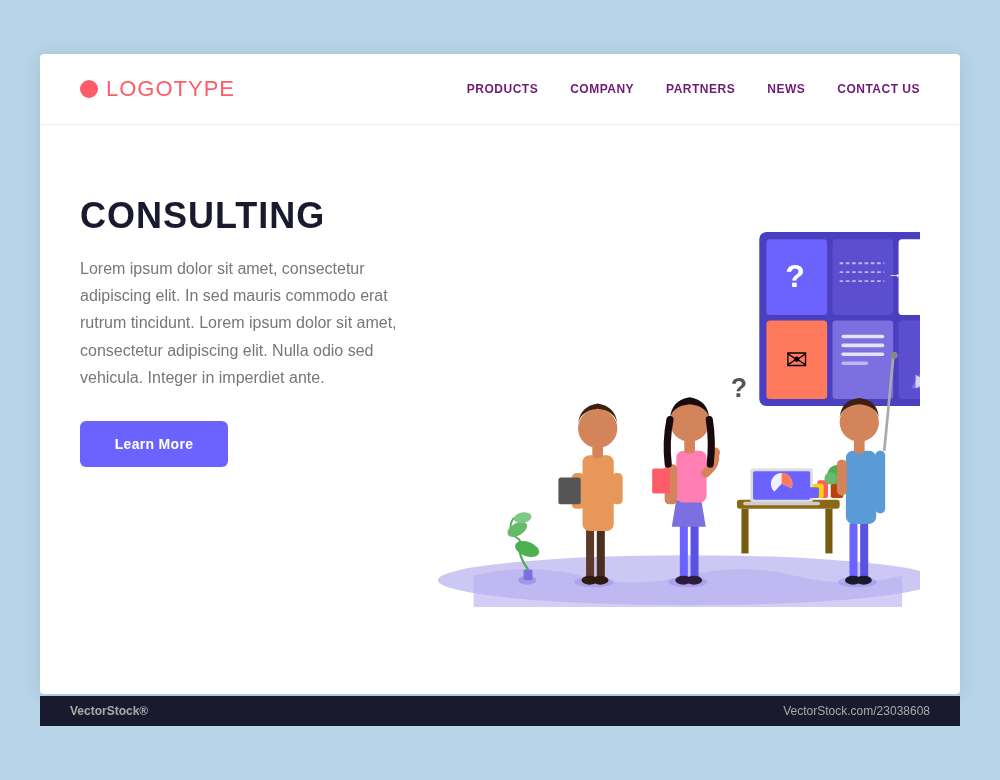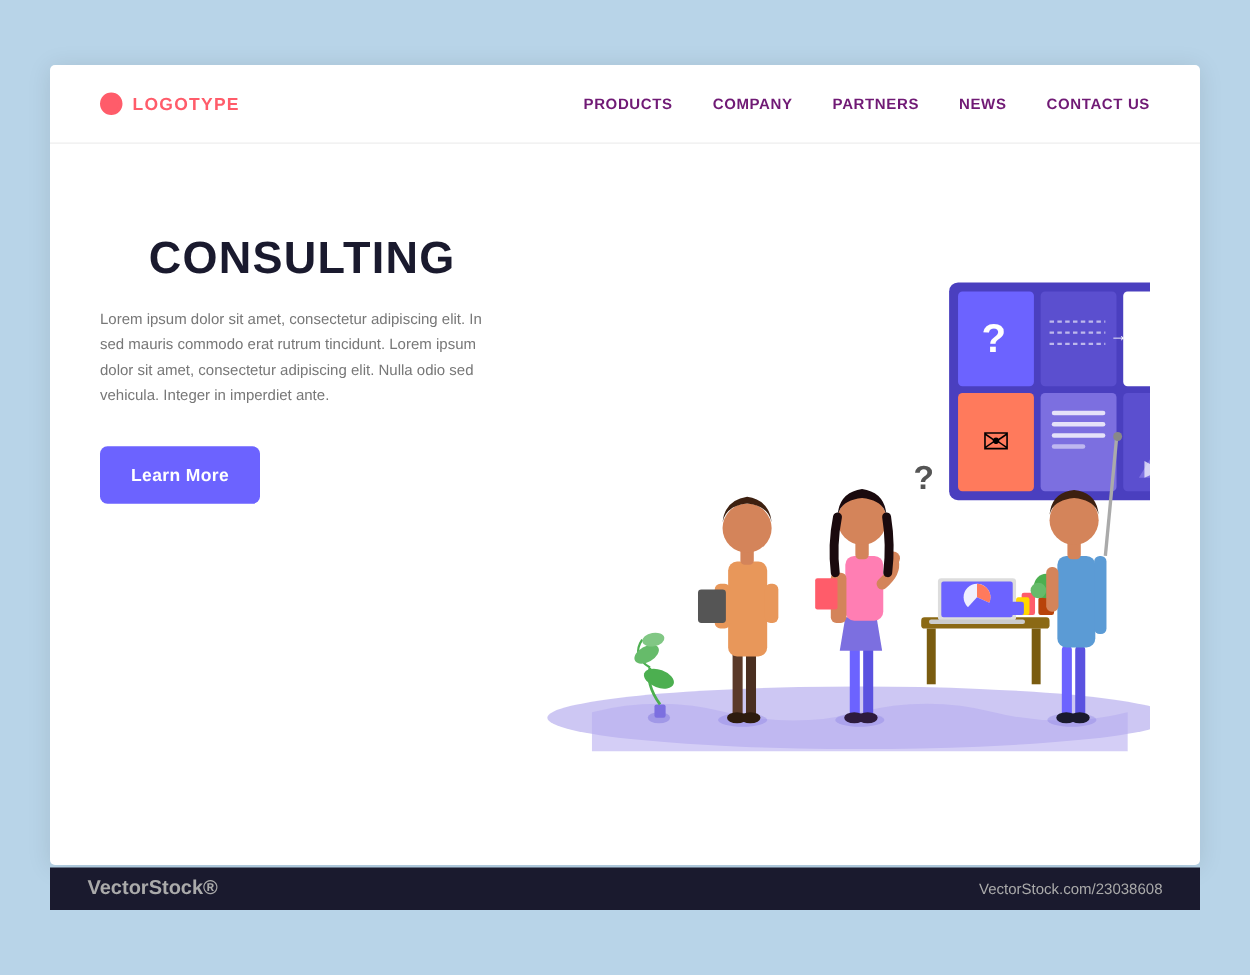--- a/index.html
+++ b/index.html
@@ -38,22 +38,22 @@
       gap: 8px;
     }
     .logo-circle {
       width: 18px;
       height: 18px;
       border-radius: 50%;
       background: #ff5c6a;
       border: 3px solid #ff5c6a;
     }
     .logo-text {
-      font-size: 14px;
-      font-weight: 700;
+      font-size: 22px;
+      font-weight: 400;
       color: #ff5c6a;
       letter-spacing: 1px;
       text-transform: uppercase;
     }
     .nav {
       display: flex;
       gap: 32px;
       align-items: center;
     }
     .nav-item {
@@ -80,30 +80,29 @@
       justify-content: flex-start;
       padding-top: 40px;
     }
     .consulting-title {
       font-size: 36px;
       font-weight: 900;
       color: #1a1a2e;
       text-transform: uppercase;
       letter-spacing: 1px;
       margin-bottom: 18px;
-      margin-left: 39px;
     }
     .consulting-text {
-      font-size: 12px;
+      font-size: 16px;
       color: #777;
       line-height: 1.7;
       margin-bottom: 30px;
     }
     .learn-more-btn {
-      width: 128px;
+      width: 148px;
       height: 46px;
       background: #6c63ff;
       color: white;
       border: none;
       border-radius: 6px;
       font-size: 14px;
       font-weight: 700;
       cursor: pointer;
       letter-spacing: 0.3px;
     }
@@ -124,21 +123,21 @@
       font-size: 13px;
       display: flex;
       align-items: center;
       justify-content: space-between;
       padding: 8px 30px;
     }
     .watermark-bar span {
       color: #aaa;
     }
     .wm-logo {
-      font-size: 16px;
+      font-size: 12px;
       font-weight: 700;
       color: white;
     }
     .wm-url {
       font-size: 12px;
       color: #aaa;
     }
 
     
     .illustration-svg {

